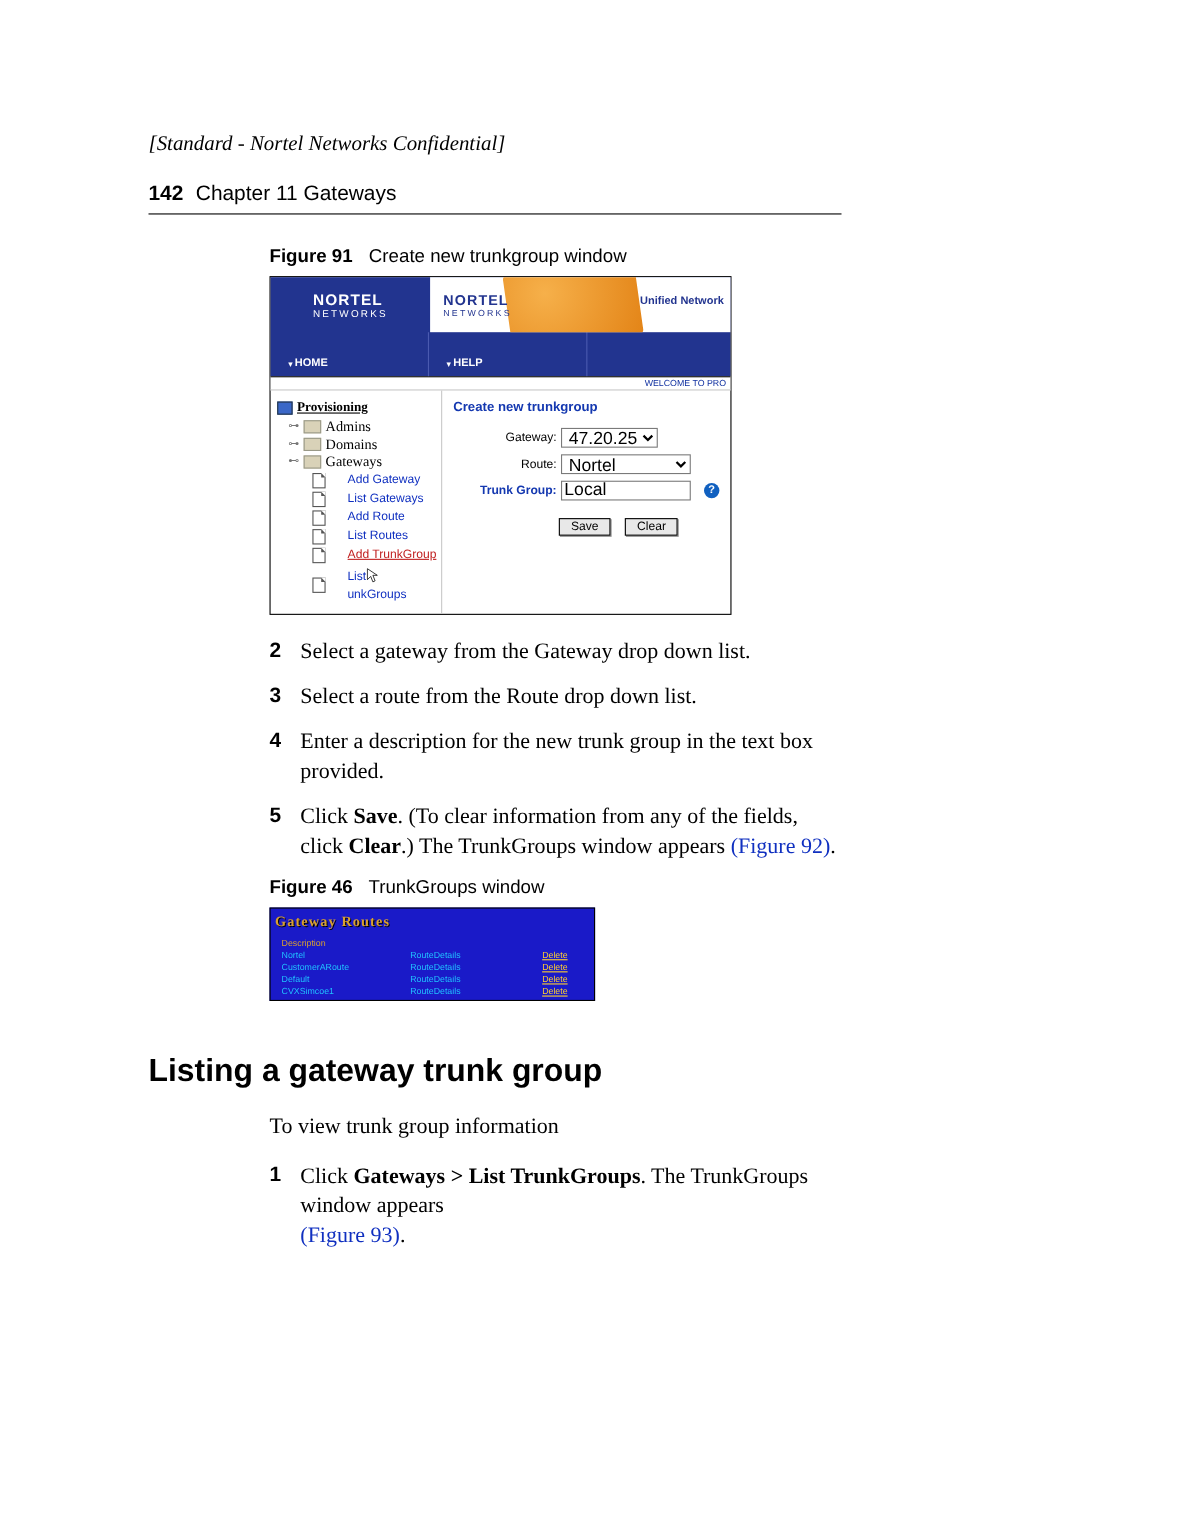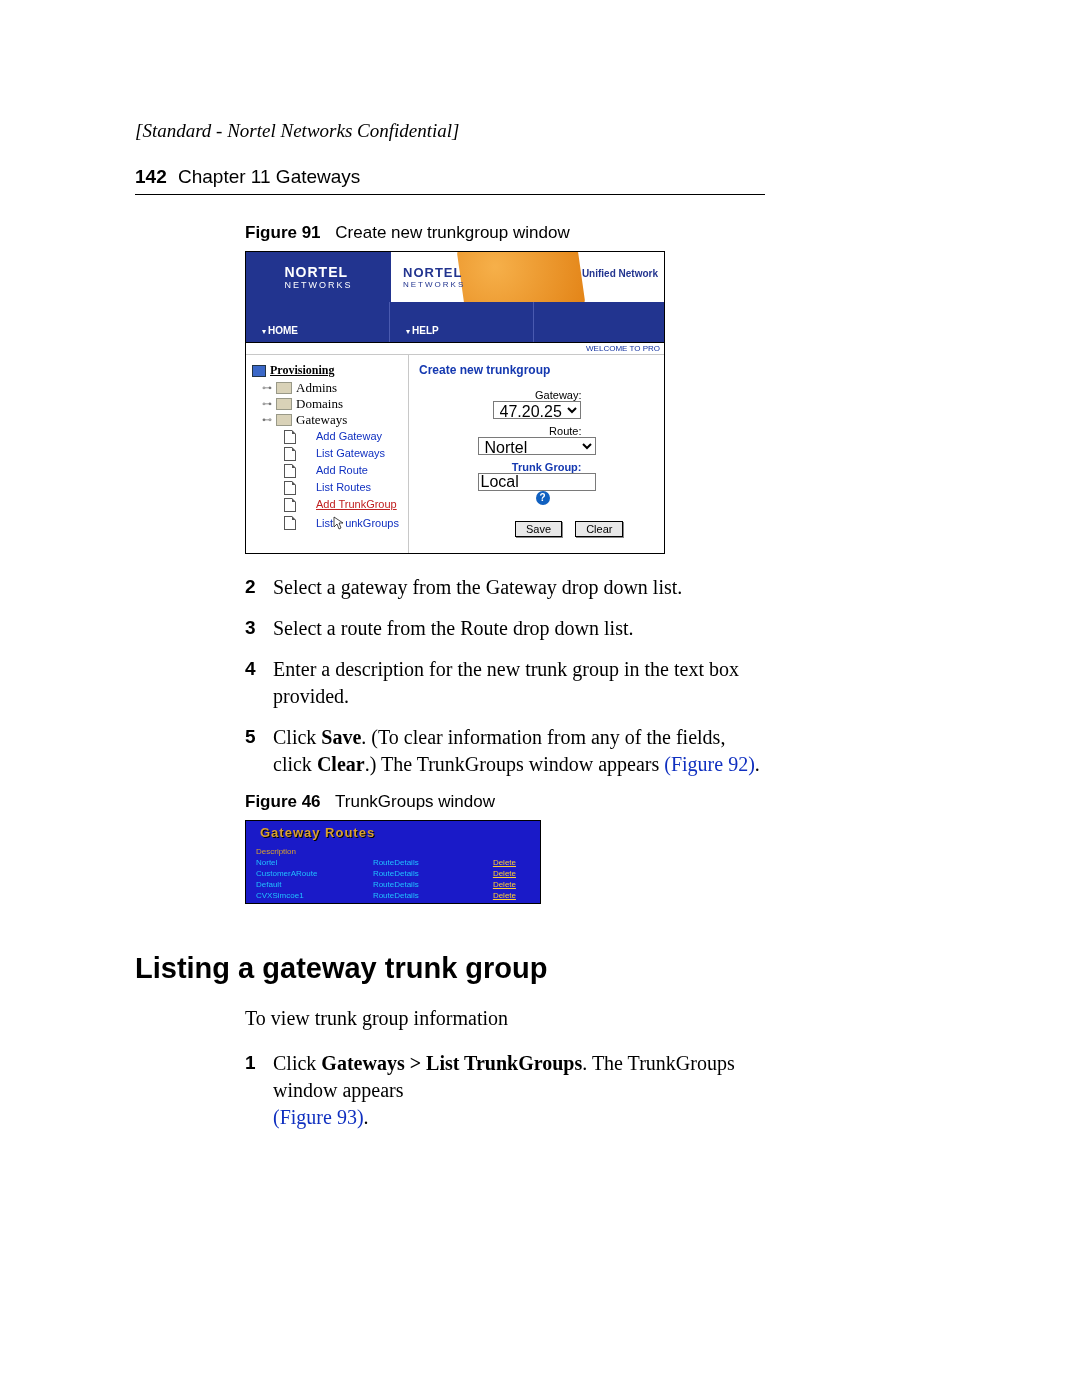--- a/index.html
+++ b/index.html
@@ -136,21 +136,21 @@
   .fig91-nav .lvl2 a.active { color:#c02020; text-decoration: underline;}
   .fig91-nav .cursor { display:inline-block; width:12px; height:14px; position:relative; top:3px;}
   .fig91-nav .cursor svg { width:12px; height:14px; }
 
   .fig91-form {
     flex:1;
     padding: 8px 10px;
     font-size: 11px;
   }
   .fig91-form .title { color:#1438b0; font-weight:bold; font-size:12px; margin-bottom:12px;}
-  .fig91-form .row { display:flex; align-items:center; margin-bottom:6px;flex-direction:column; }
+  .fig91-form .row { display:flex; align-items:center; margin-bottom:6px; }
   .fig91-form .row label { width:94px; text-align:right; margin-right:4px; font-size:11px;}
   .fig91-form .row label.tg { color:#1438b0; font-weight:bold; }
   .fig91-form select, .fig91-form input[type=text] {
     font-size:16px; height:18px; box-sizing:border-box; border:1px solid #7a7a7a; background:#fff;
     font-family: Arial, sans-serif; padding:0 2px;
   }
   .fig91-form select { width:88px; }
   .fig91-form select.wide { width:118px; }
   .fig91-form input[type=text] { width:118px; }
   .fig91-form .help {
@@ -176,21 +176,21 @@
   .fig92 {
     width: 294px;
     margin-left: 110px;
     background: #1a1ac8;
     border: 1px solid #000;
     font-family: Arial, sans-serif;
     padding-bottom:2px;
   }
   .fig92 .title {
     color:#d8a030; font-weight:bold; font-size:13px; letter-spacing:1px;
-    padding:4px 6px 6px 14px; text-shadow:1px 1px 0 #000;
+    padding:4px 6px 6px 4px; text-shadow:1px 1px 0 #000;font-family:Liberation Serif, serif;
   }
   .fig92 table { width:100%; border-collapse:collapse; }
   .fig92 td { font-size:8px; padding:1px 4px; color:#20c0ff; }
   .fig92 td:first-child { padding-left:10px; }
   .fig92 td.del { color:#ffcf30; text-align:right; padding-right:24px; text-decoration:underline;}
   .fig92 tr:first-child td:first-child { color:#d8a030; }
 
   
   h2.section {
     font-family: Arial, Helvetica, sans-serif;

